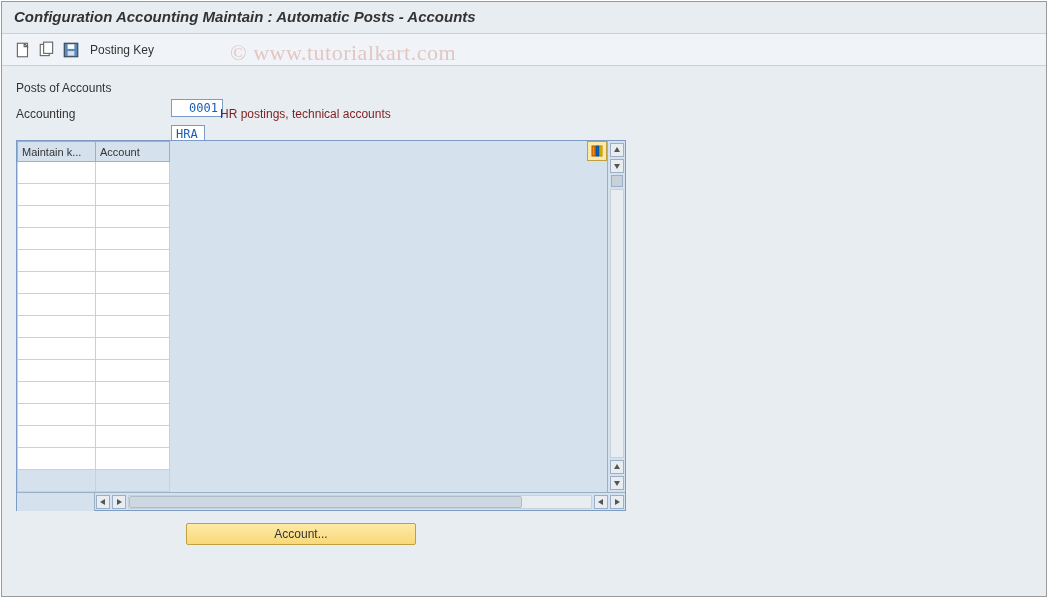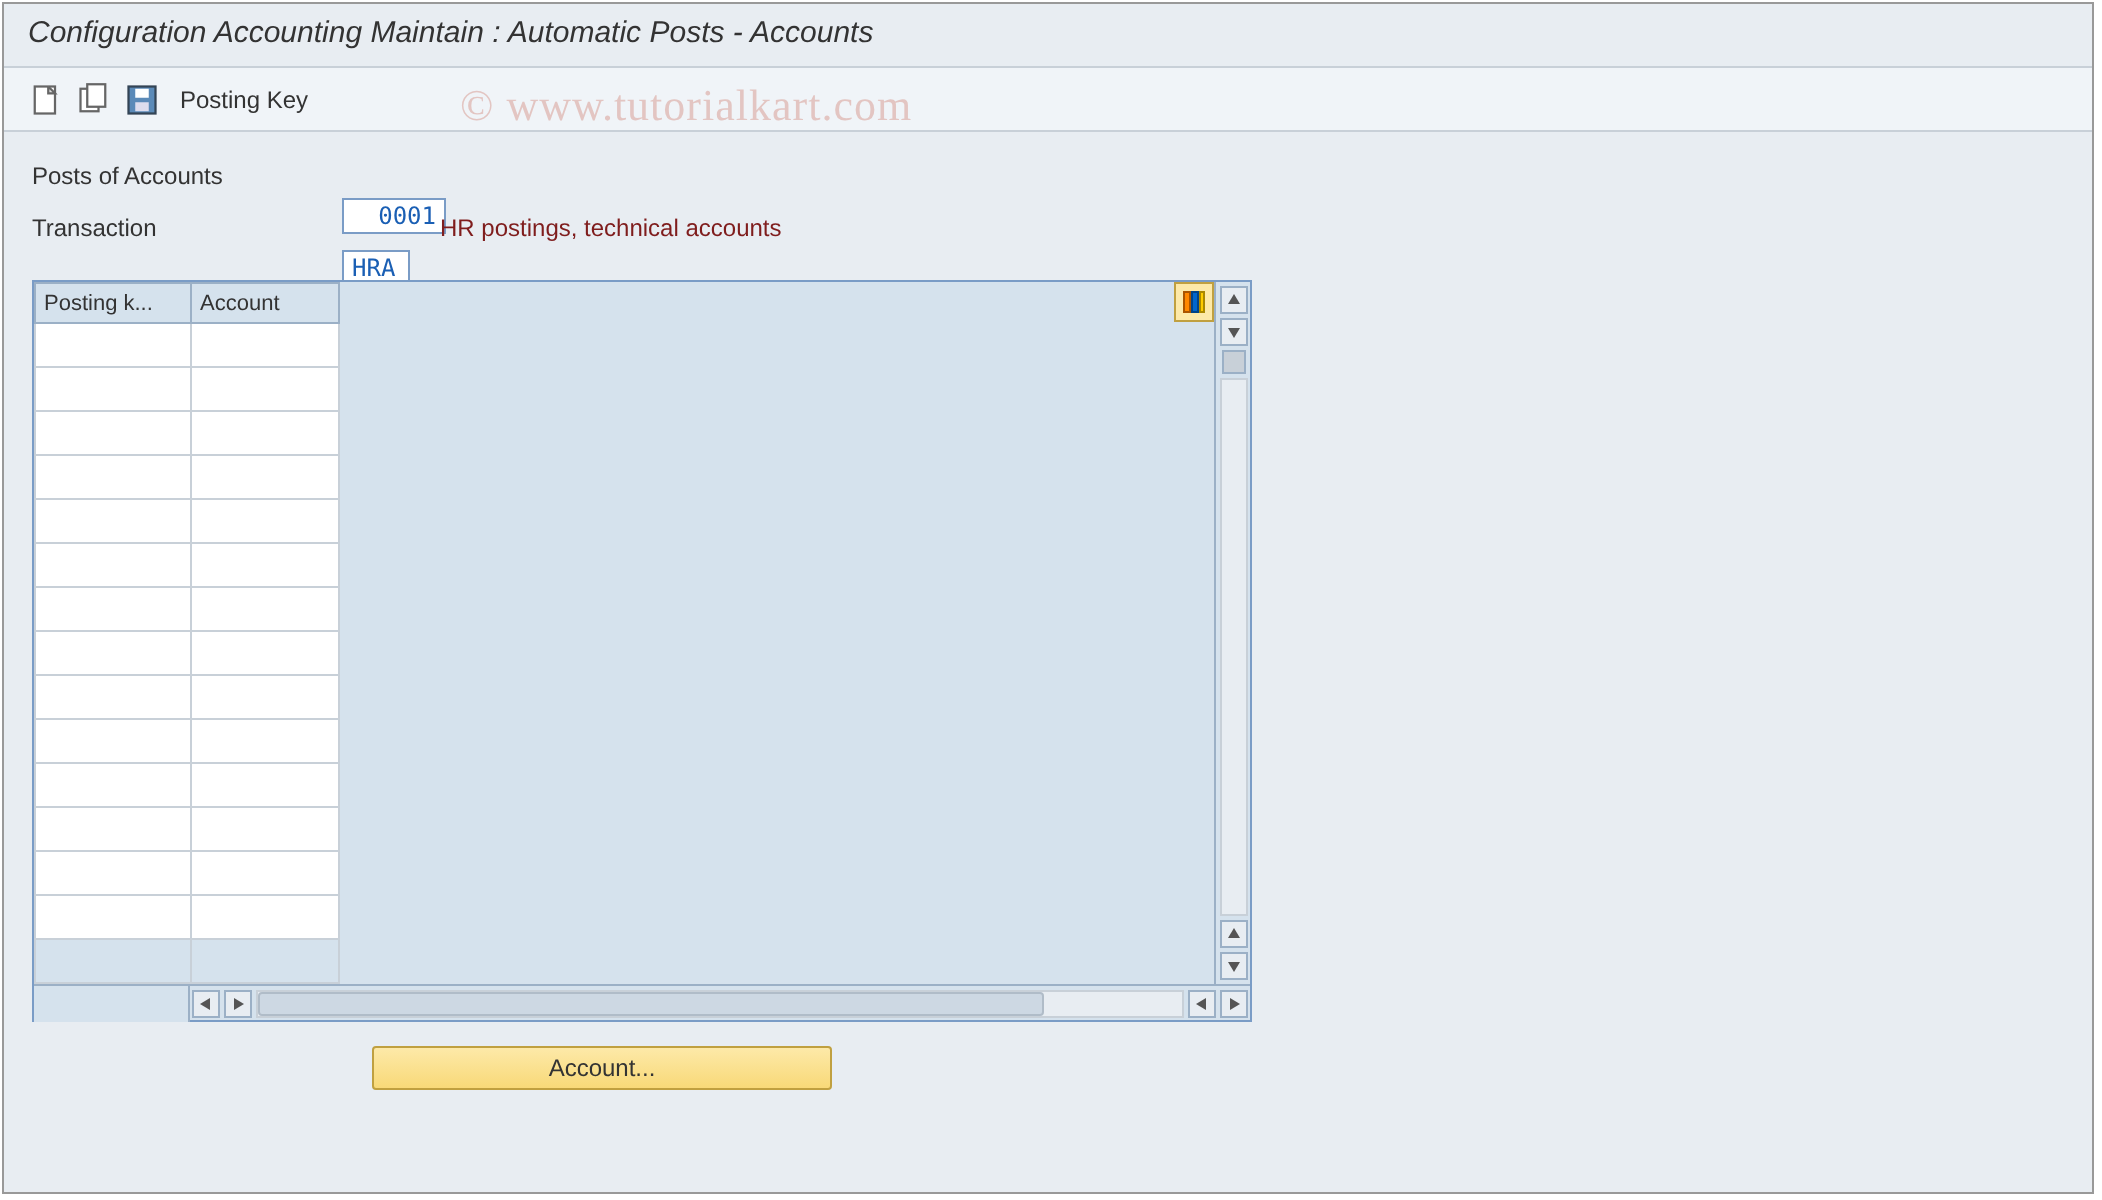--- a/index.html
+++ b/index.html
@@ -1,20 +1,20 @@
 <!DOCTYPE html>
 <html><head>
 <meta charset="utf-8">
 <style>
   * { box-sizing: border-box; margin: 0; padding: 0; font-family: Arial, sans-serif; }
   body { background: #ffffff; width: 1051px; height: 600px; overflow: hidden; }
   
   .outer-frame { border: 1px solid #999; width: 1046px; height: 596px; margin: 1px; background: #e8edf2; }
   
-  .title-bar { padding: 6px 12px 8px 12px; font-size: 15px; font-weight: normal; font-style: italic; color: #333; border-bottom: 1px solid #c8d0d8; }
+  .title-bar { padding: 6px 12px 8px 12px; font-size: 15px; font-weight: bold; font-style: italic; color: #333; border-bottom: 1px solid #c8d0d8; }
   
   .toolbar { background: #f0f4f8; padding: 4px 12px; display: flex; align-items: center; gap: 6px; border-bottom: 1px solid #c8d0d8; height: 32px; }
   .toolbar-icon { width: 18px; height: 18px; display: inline-flex; align-items: center; justify-content: center; cursor: pointer; }
   .toolbar-text { font-size: 12px; color: #333; margin-left: 4px; }
   
   .content-area { padding: 10px 14px; }
   
   .form-row { display: flex; align-items: center; height: 24px; margin-bottom: 2px; font-size: 12px; }
   .form-label { width: 155px; color: #333; }
   .form-input { border: 1px solid #7a9cc6; background: #fff; padding: 1px 4px; font-size: 12px; color: #1a5fb4; height: 18px; font-family: monospace; margin-top: 40px; }
@@ -86,33 +86,33 @@
     <span class="toolbar-text">Posting Key</span>
   </div>
 
   <div class="content-area">
 
     <div class="form-row">
       <span class="form-label">Posts of Accounts</span>
       <input class="form-input w-coa" value="0001" style="">
     </div>
     <div class="form-row">
-      <span class="form-label">Transaction</span>
+      <span class="form-label">Accounting</span>
       <input class="form-input w-tx" value="HRA" style="">
       <span class="form-desc">HR postings, technical accounts</span>
     </div>
 
     <div class="table-panel">
 
       <div class="table-body">
         <div class="table-grid-wrap">
           <table class="grid-table">
             <thead>
               <tr>
-                <th class="col-key">Posting k...</th>
+                <th class="col-key">Maintain k...</th>
                 <th class="col-acc">Account</th>
               </tr>
             </thead>
             <tbody id="table-rows">
                 <tr>
                   <td class="col-key"></td>
                   <td class="col-acc"></td>
                 </tr>
                 <tr>
                   <td class="col-key"></td>

